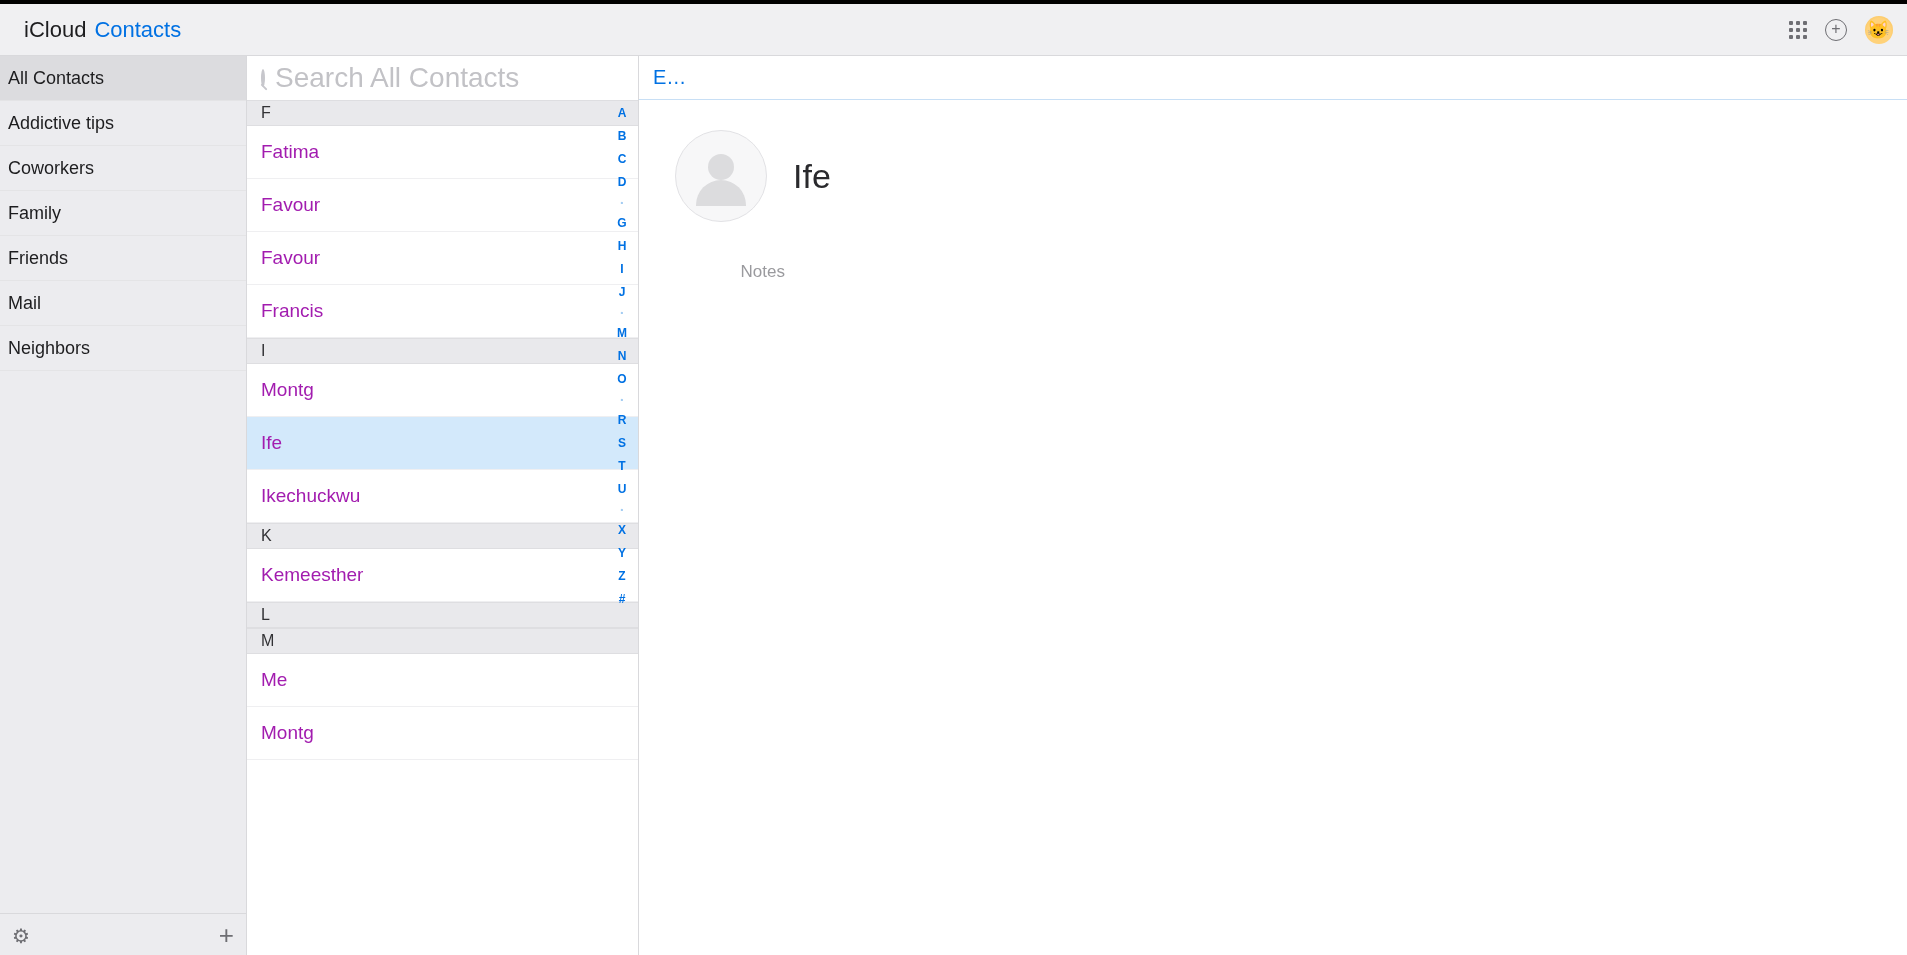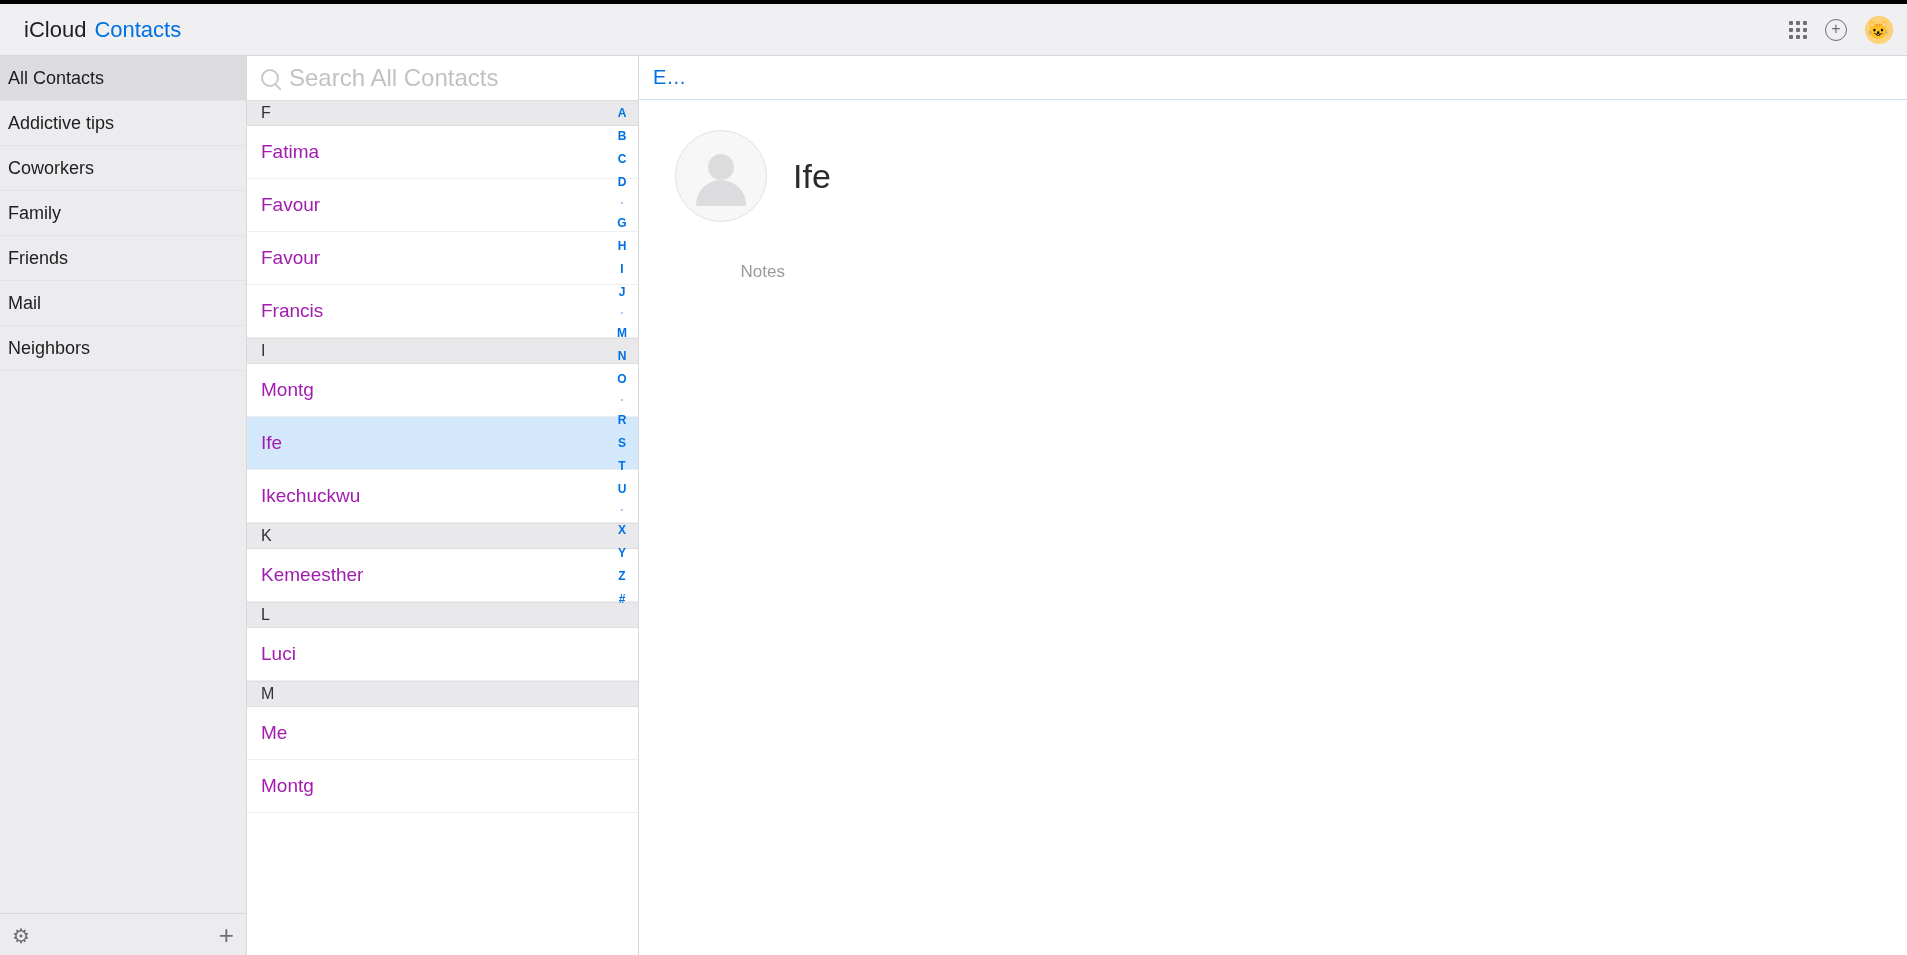--- a/index.html
+++ b/index.html
@@ -93,21 +93,21 @@
 }
 .search-icon {
   width:18px; height:18px; border:2px solid #c7c7cc; border-radius:50%;
   position:relative;
 }
 .search-icon::after {
   content:""; position:absolute; width:8px; height:2px; background:#c7c7cc;
   bottom:-3px; right:-5px; transform:rotate(45deg); border-radius:2px;
 }
 .search-input {
-  flex:1; border:none; outline:none; font-size:24px; background:transparent;
+  flex:1; border:none; outline:none; font-size:28px; background:transparent;
   color:#1d1d1f;
 }
 .search-input::placeholder { color:#c2c2c6; }
 
 .list-scroll { flex:1; overflow-y:auto; position:relative; }
 .section-header {
   background:#e9e9ec; color:#323235; font-size:16px;
   padding: 3px 14px; border-top:1px solid #dedee1; border-bottom:1px solid #dedee1;
 }
 .contact-row {
@@ -208,21 +208,20 @@
         <div class="contact-row">Favour</div>
         <div class="contact-row">Favour</div>
         <div class="contact-row">Francis</div>
         <div class="section-header">I</div>
         <div class="contact-row">Montg</div>
         <div class="contact-row selected">Ife</div>
         <div class="contact-row">Ikechuckwu</div>
         <div class="section-header">K</div>
         <div class="contact-row">Kemeesther</div>
         <div class="section-header">L</div>
-        <div class="contact-row">Luci</div>
         <div class="section-header">M</div>
         <div class="contact-row">Me</div>
         <div class="contact-row">Montg</div>
       </div>
     <div class="alpha-index" id="alpha-index">
         <span>A</span>
         <span>B</span>
         <span>C</span>
         <span>D</span>
         <span class="dot">•</span>

